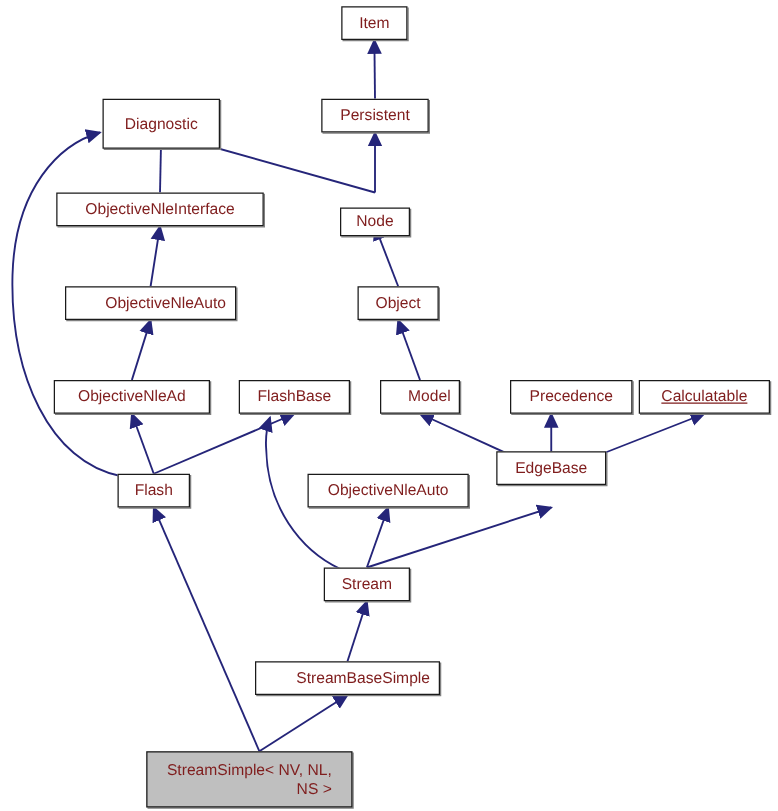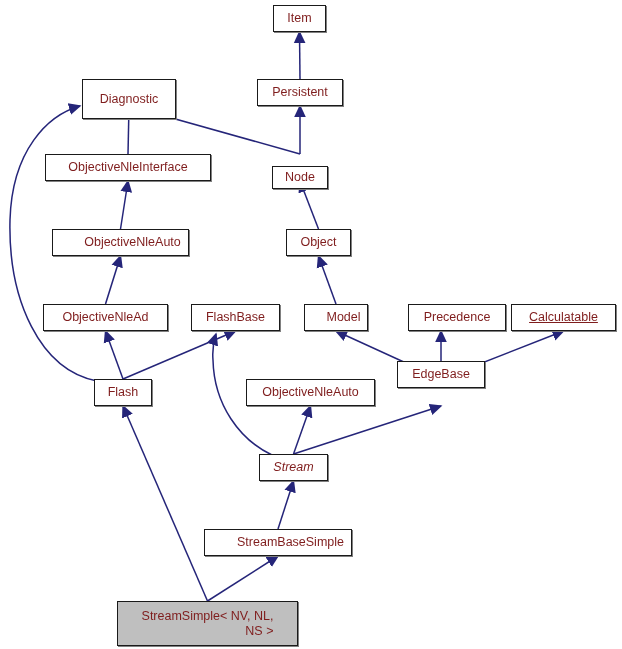--- a/index.html
+++ b/index.html
@@ -91,18 +91,18 @@
       <div class="node" style="left: 52px; top: 229px; width: 137px; height: 27px; padding-left: 24px;"><span class="node-label">ObjectiveNleAuto</span></div>
       <div class="node" style="left: 286px; top: 229px; width: 65px; height: 27px;"><span class="node-label">Object</span></div>
       <div class="node" style="left: 43px; top: 304px; width: 125px; height: 27px;"><span class="node-label">ObjectiveNleAd</span></div>
       <div class="node" style="left: 191px; top: 304px; width: 89px; height: 27px;"><span class="node-label">FlashBase</span></div>
       <div class="node" style="left: 304px; top: 304px; width: 64px; height: 27px; padding-left: 15px;"><span class="node-label">Model</span></div>
       <div class="node" style="left: 392px; top: 304px; width: 98px; height: 27px; margin-left: 16px;"><span class="node-label">Precedence</span></div>
       <div class="node" style="left: 511px; top: 304px; width: 105px; height: 27px; text-decoration: underline;"><span class="node-label">Calculatable</span></div>
       <div class="node" style="left: 94px; top: 379px; width: 58px; height: 27px;"><span class="node-label">Flash</span></div>
       <div class="node" style="left: 246px; top: 379px; width: 129px; height: 27px;"><span class="node-label">ObjectiveNleAuto</span></div>
       <div class="node" style="left: 397px; top: 361px; width: 88px; height: 27px;"><span class="node-label">EdgeBase</span></div>
-      <div class="node" style="left: 259px; top: 454px; width: 69px; height: 27px; font-style: italic;"><span class="node-label">Stream</span></div>
+      <div class="node" style="left: 259px; top: 454px; width: 69px; height: 27px;"><span class="node-label">Stream</span></div>
       <div class="node" style="left: 204px; top: 529px; width: 148px; height: 27px; padding-left: 25px;"><span class="node-label">StreamBaseSimple</span></div>
-      <div class="node highlight" style="left: 117px; top: 601px; width: 181px; height: 45px;"><span class="node-label">StreamSimple&lt; NV, NL,
+      <div class="node highlight" style="left: 117px; top: 601px; width: 165px; height: 45px;"><span class="node-label">StreamSimple&lt; NV, NL,
 NS &gt;</span></div>
     </div>
 </div>
 
 </body></html>

